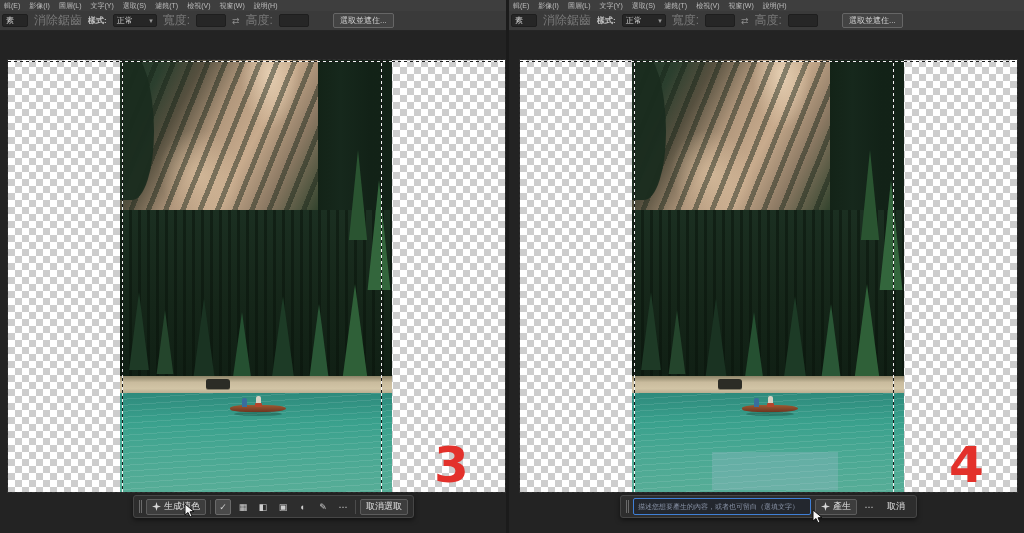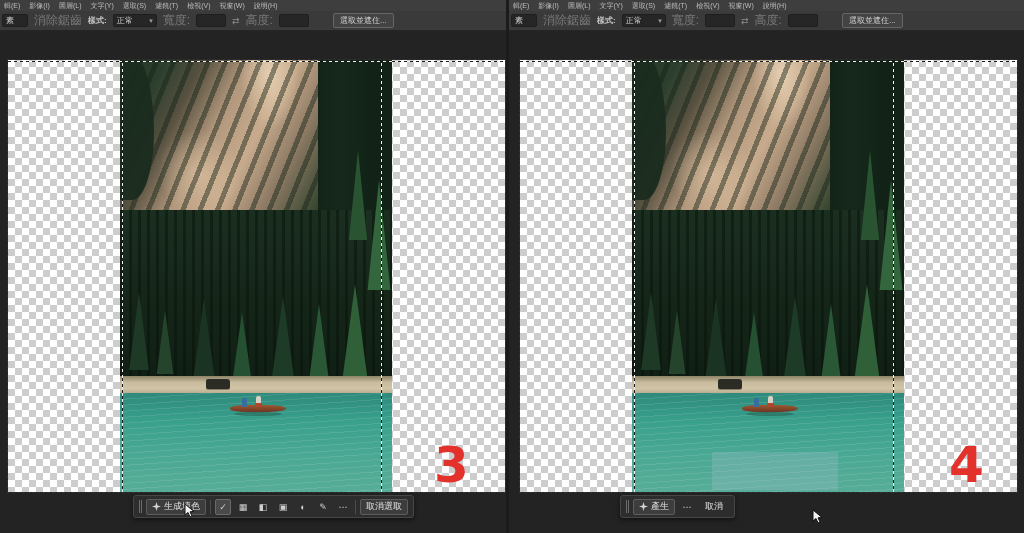--- a/index.html
+++ b/index.html
@@ -293,20 +293,21 @@
       <div class="ant-h"></div>
       <div class="ant-v a1"></div>
       <div class="ant-v a2"></div>
     </div>
 
     <div class="highlight-rect"></div>
     <div class="step-num">4</div>
 
     <div class="ctb">
       <div class="grip"></div>
+      <input class="prompt" placeholder="描述您想要產生的內容，或者也可留白（選填文字）" style="">
       <div class="ctb-btn">
         <svg class="sparkle" viewBox="0 0 10 10">
             <path d="M5 0 L6.1 3.9 L10 5 L6.1 6.1 L5 10 L3.9 6.1 L0 5 L3.9 3.9 Z" fill="#d8d8d8"></path>
           </svg>
         <span>產生</span>
       </div>
       <div class="icon-btn">⋯</div>
       <div class="ctb-btn flat">
         <span>取消</span>
       </div>

